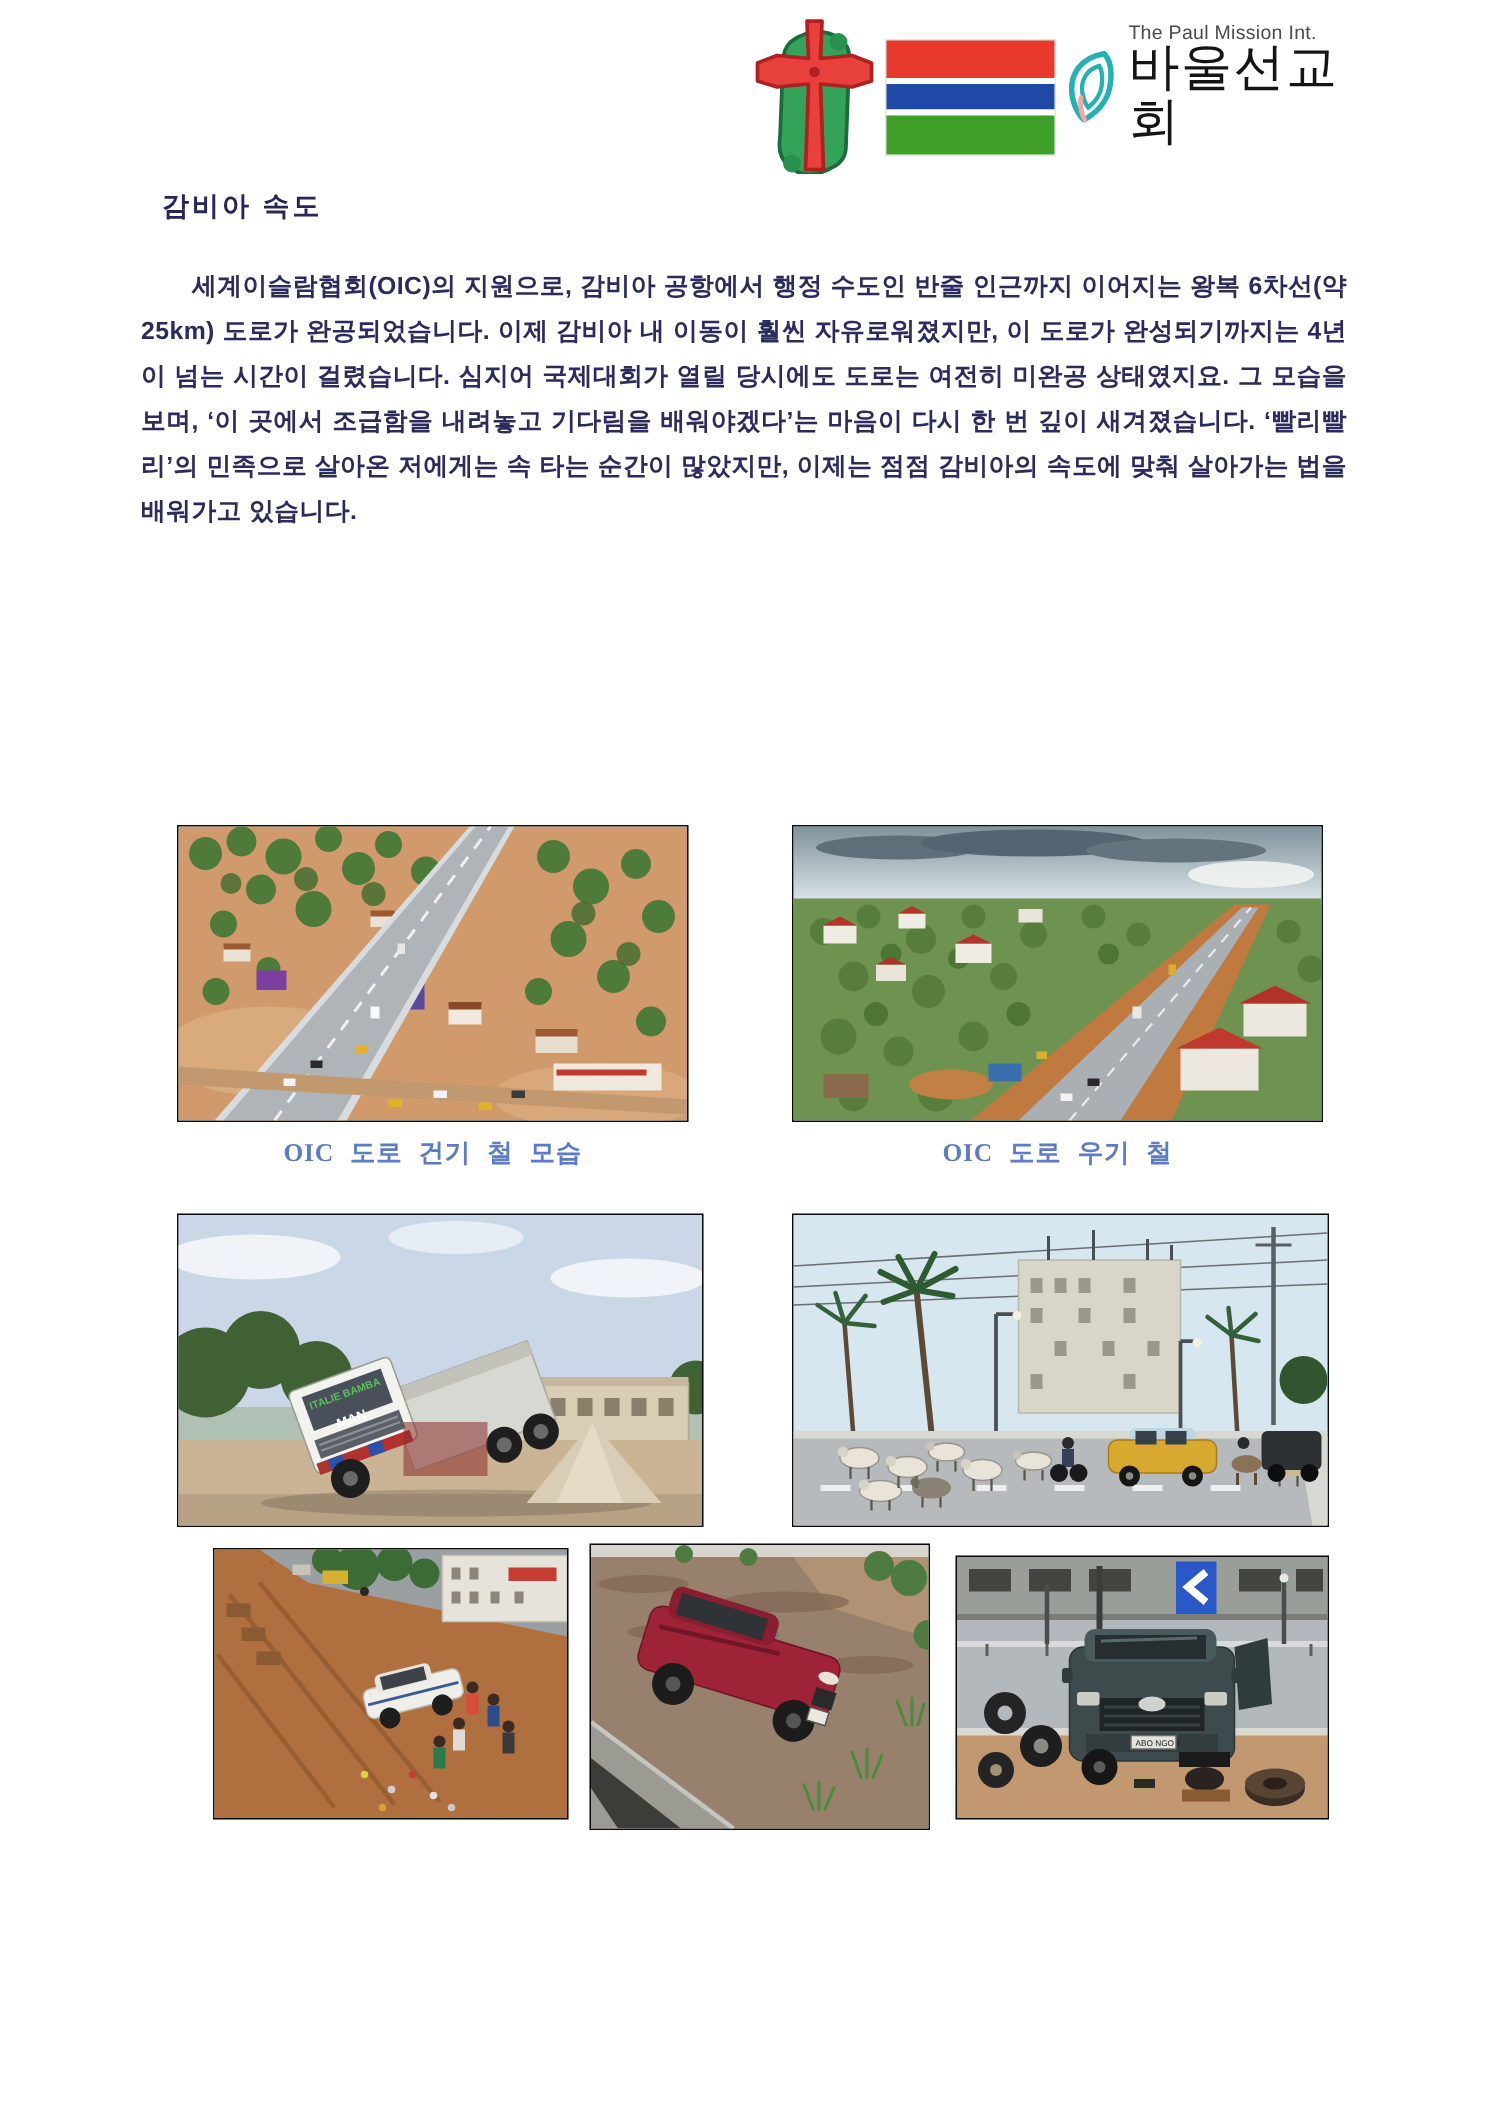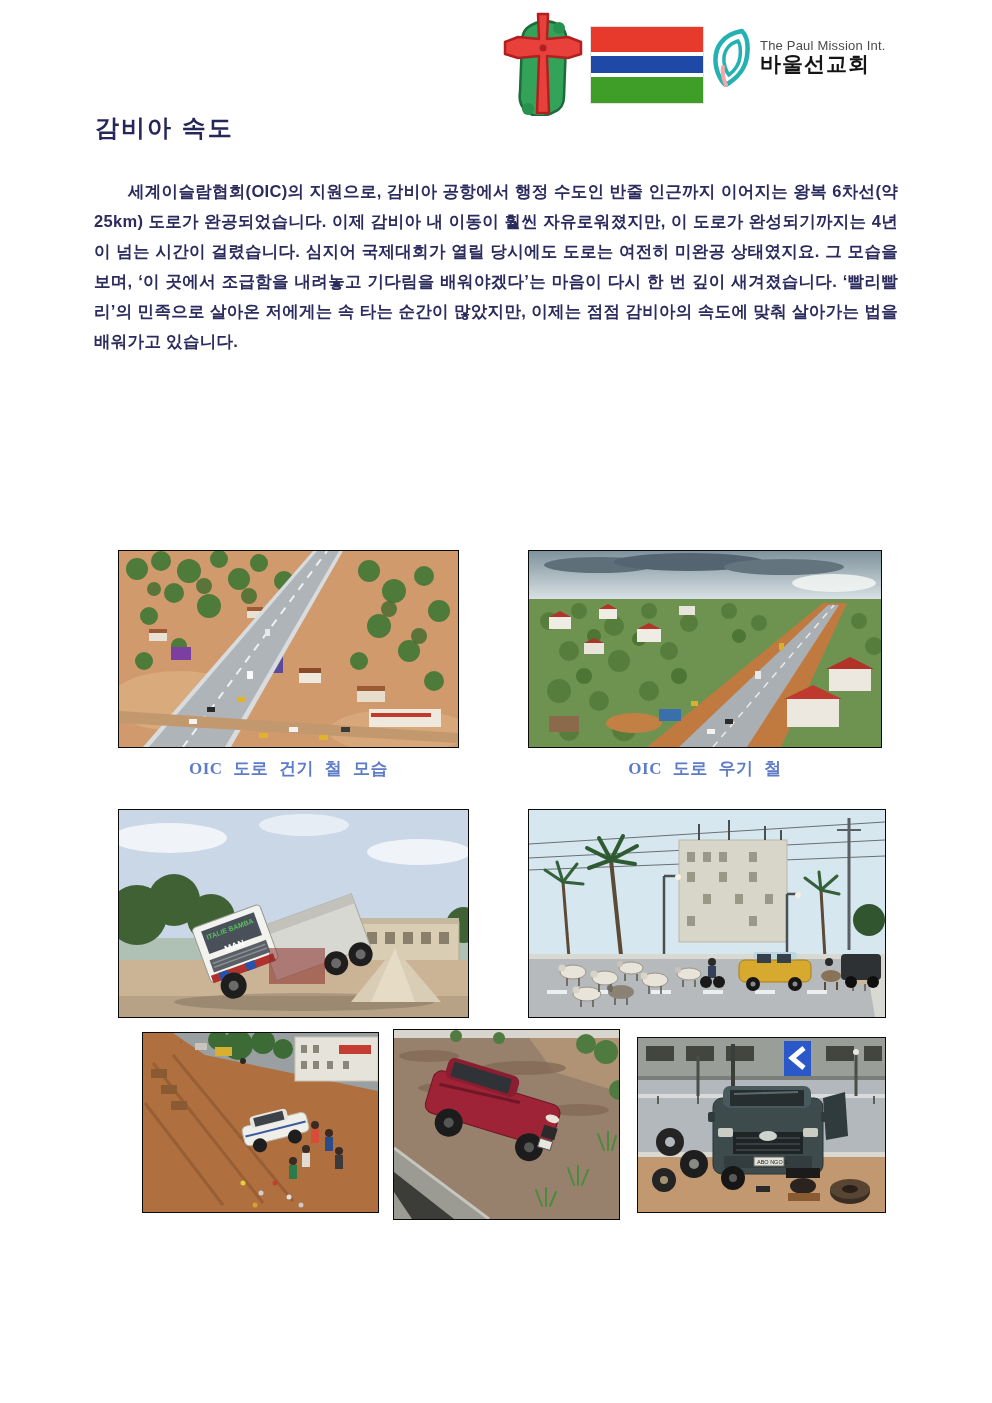--- a/index.html
+++ b/index.html
@@ -5,23 +5,23 @@
   html,body{margin:0;padding:0;background:#ffffff;}
   .page{position:relative;width:936px;height:1403px;background:#ffffff;overflow:hidden;
         font-family:"Liberation Sans",sans-serif;}
   
   .logo-cross{position:absolute;left:497px;top:12px;width:90px;height:104px;}
   .logo-flag{position:absolute;left:591px;top:27px;width:112px;height:76px;box-shadow:0 0 0 1px #e2e2e2;}
   .logo-flag .stripe{width:100%;}
   .logo-paul{position:absolute;left:710px;top:24px;width:185px;height:66px;display:flex;align-items:center;gap:8px;}
   .logo-paul .texts{display:flex;flex-direction:column;line-height:1.05;}
   .logo-paul .en{font-size:13px;color:#4a4a4a;letter-spacing:0.2px;}
-  .logo-paul .ko{font-size:21px;font-weight:bold;color:#141414;letter-spacing:1px;}
+  .logo-paul .ko{font-size:34px;font-weight:normal;color:#141414;letter-spacing:1px;}
   
-  .doc-title{position:absolute;left:95px;top:112px;margin:0;font-size:24px;font-weight:bold;
+  .doc-title{position:absolute;left:95px;top:112px;margin:13px;font-size:18px;font-weight:bold;
              color:#26265a;letter-spacing:2px;text-align:right;}
   .para{position:absolute;left:94px;width:804px;margin:0;font-size:16.5px;font-weight:bold;
         color:#2b2b5e;line-height:30px;text-align:justify;letter-spacing:0.3px;overflow:hidden;}
   .p1{top:176px;height:180px;text-indent:34px;}
   .p2{top:379px;height:151px;}
   
   figure{position:absolute;margin:0;border:1px solid #0a0a0a;box-sizing:border-box;background:#ddd;}
   figure svg{display:block;width:100%;height:100%;}
   .f1{left:118px;top:550px;width:341px;height:198px;}
   .f2{left:528px;top:550px;width:354px;height:198px;}

